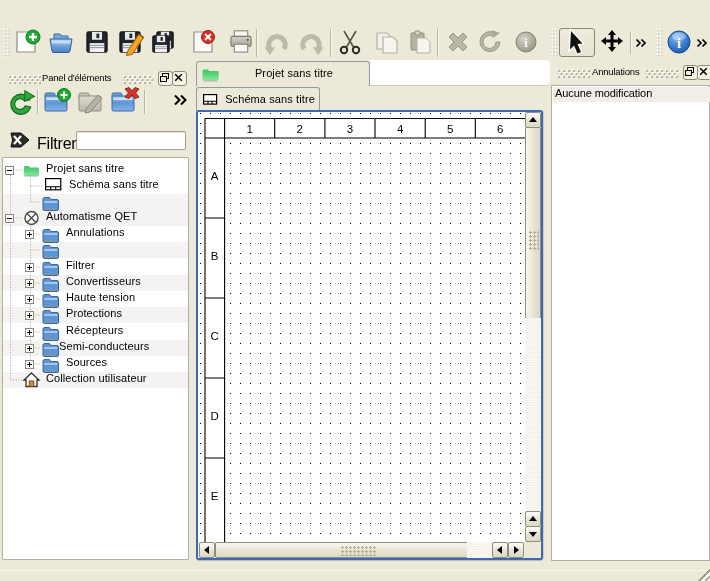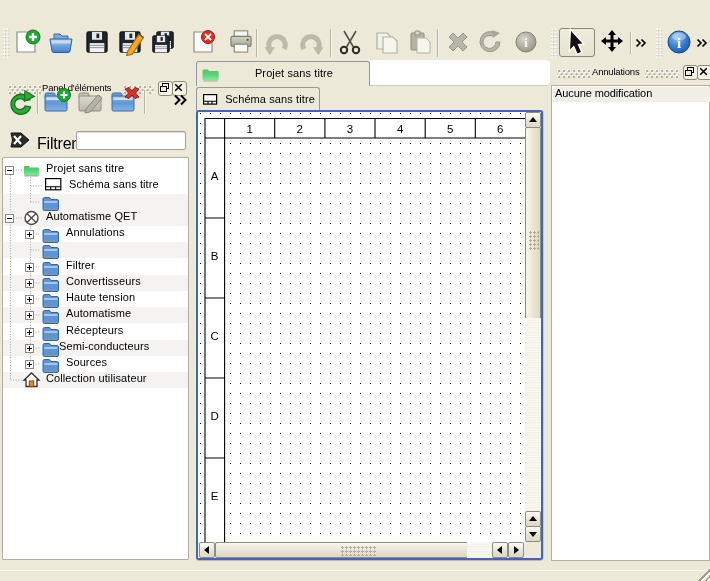--- a/index.html
+++ b/index.html
@@ -189,21 +189,21 @@
 <div class="abs tsep" style="left:256px;top:5px;height:28px;"></div>
 <div class="abs tsep" style="left:330px;top:5px;height:28px;"></div>
 <div class="abs tsep" style="left:437px;top:5px;height:28px;"></div>
 <div class="abs handle" style="left:551px;top:4px;height:30px;"></div>
 <div class="abs" style="left:559px;top:4px;width:34px;height:27px;border:1px solid #8a8775;border-radius:3px;background:linear-gradient(180deg,#efecdd,#e6e3d1);"></div>
 <div class="abs tsep" style="left:630px;top:8px;height:22px;"></div>
 <div class="abs handle" style="left:656px;top:4px;height:30px;"></div>
 </div>
 
 <div id="ldock" class="abs" style="left:0;top:62px;width:192px;height:519px;">
-  <div class="dtitle abs" style="left:0;top:16px;width:192px;padding-left:48px;">
+  <div class="dtitle abs" style="left:0;top:6px;width:192px;padding-left:48px;">
     <div class="dtex" style="left:8px;width:34px;"></div>
     <div class="ttext" style="left:42px;top:4px;">Panel d'éléments</div>
     <div class="dtex" style="left:123px;width:31px;"></div>
     <div class="dbtn" style="left:158px;top:3px;">
           <svg width="11" height="11" style="position:absolute;left:0;top:0">
             <rect x="3.5" y="1.5" width="6" height="5" fill="none" stroke="#000"></rect>
             <rect x="1.5" y="4.5" width="6" height="5" fill="#ece9d8" stroke="#000"></rect>
           </svg>
         </div>
     <div class="dbtn" style="left:172px;top:3px;">
@@ -403,21 +403,21 @@
             <i></i>
             <b></b>
           </div>
           <div class="lbl" style="left:63px">Haute tension</div>
         </div>
     <div class="trow" style="top:149px">
           <div class="exp plus" style="left:22px">
             <i></i>
             <b></b>
           </div>
-          <div class="lbl" style="left:63px">Automatisme</div>
+          <div class="lbl" style="left:63px">Protections</div>
         </div>
     <div class="trow" style="top:166px">
           <div class="exp plus" style="left:22px">
             <i></i>
             <b></b>
           </div>
           <div class="lbl" style="left:63px">Récepteurs</div>
         </div>
     <div class="trow" style="top:182px">
           <div class="exp plus" style="left:22px">

